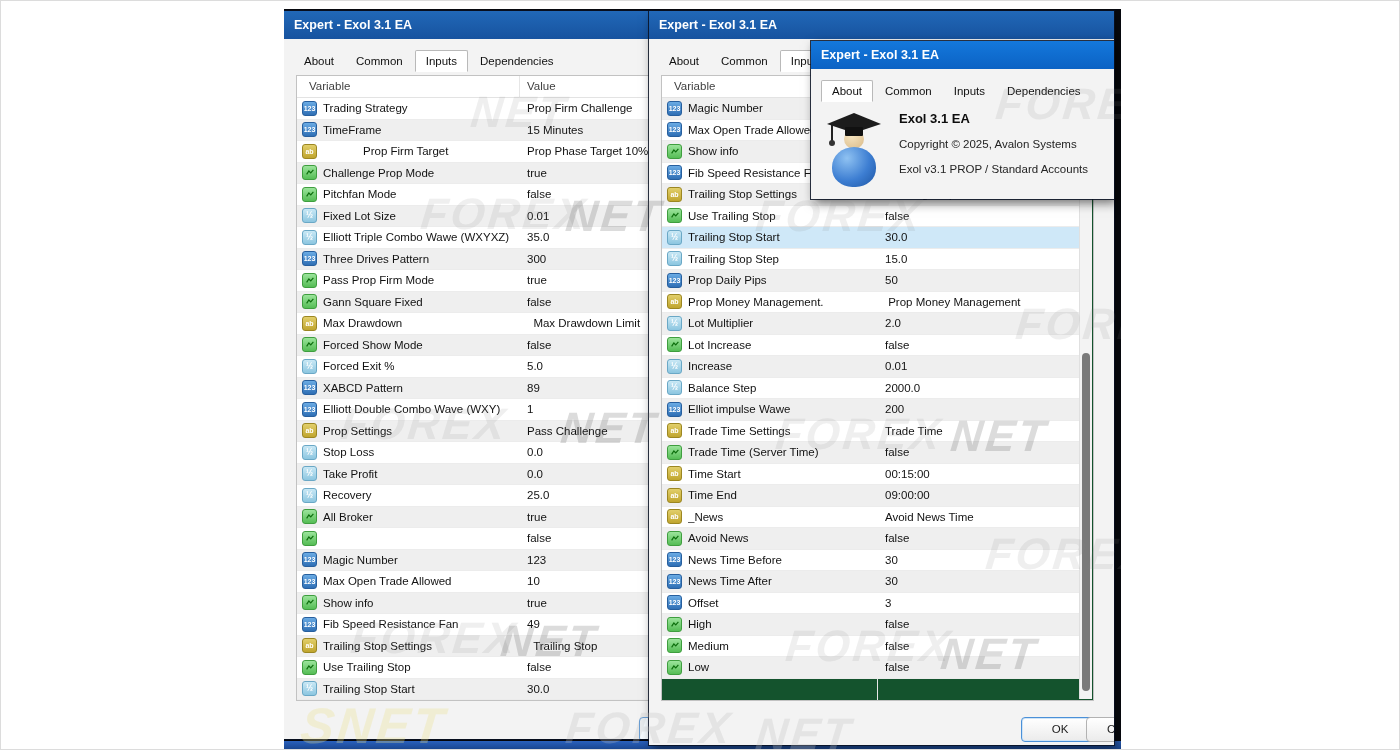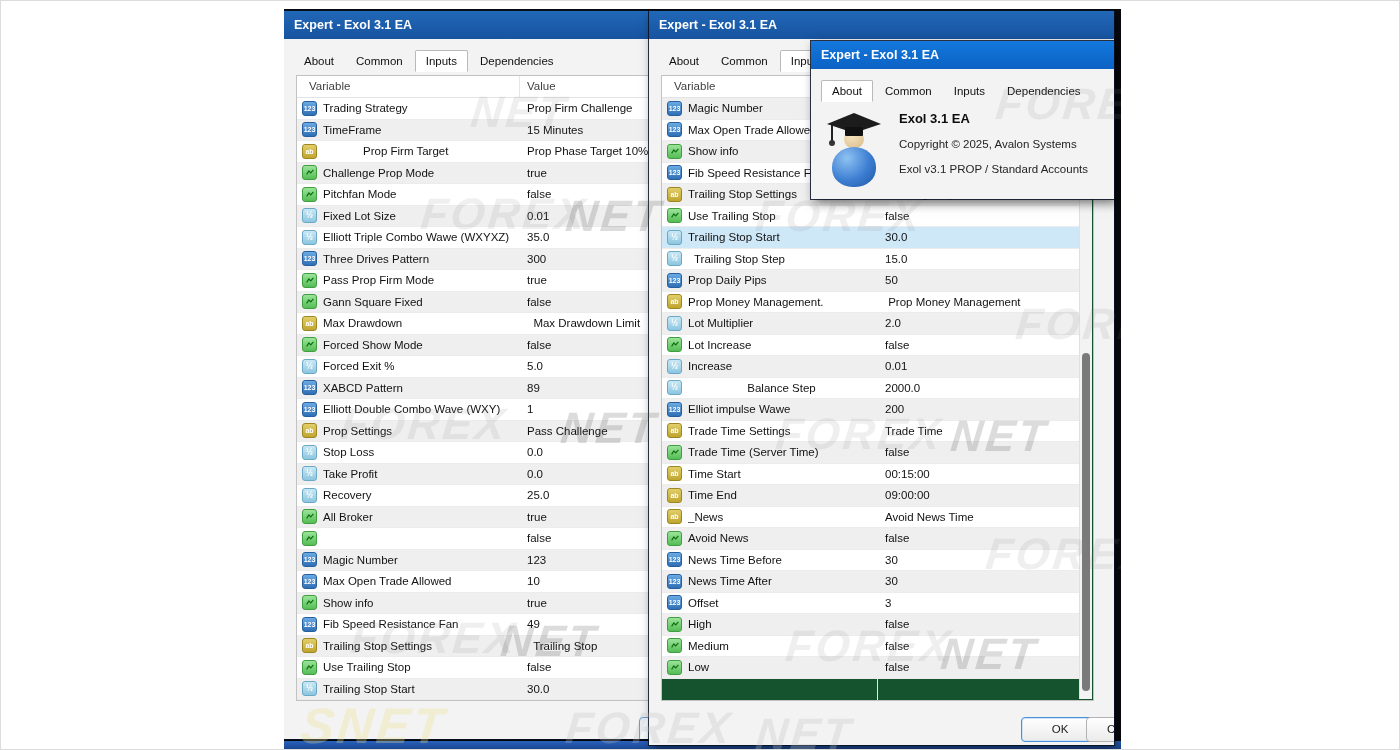--- a/index.html
+++ b/index.html
@@ -332,21 +332,21 @@
               <span class="rlab" style="width: 187px;">Use Trailing Stop</span>
               <span class="rval" style="left: 223px; right: 2px;">false</span>
             </div>
             <div class="trow alt sel">
               <span class="ricon t-dbl">½</span>
               <span class="rlab" style="width: 187px;">Trailing Stop Start</span>
               <span class="rval" style="left: 223px; right: 2px;">30.0</span>
             </div>
             <div class="trow">
               <span class="ricon t-dbl">½</span>
-              <span class="rlab" style="width: 187px; margin-left: 6px;">Trailing Stop Step</span>
+              <span class="rlab" style="width: 187px;">Trailing Stop Step</span>
               <span class="rval" style="left: 223px; right: 2px;">15.0</span>
             </div>
             <div class="trow alt">
               <span class="ricon t-int">123</span>
               <span class="rlab" style="width: 187px;">Prop Daily Pips</span>
               <span class="rval" style="left: 223px; right: 2px;">50</span>
             </div>
             <div class="trow">
               <span class="ricon t-str">ab</span>
               <span class="rlab" style="width: 187px;">Prop Money Management.</span>
@@ -366,21 +366,21 @@
               <span class="rlab" style="width: 187px;">Lot Increase</span>
               <span class="rval" style="left: 223px; right: 2px;">false</span>
             </div>
             <div class="trow alt">
               <span class="ricon t-dbl">½</span>
               <span class="rlab" style="width: 187px;">Increase</span>
               <span class="rval" style="left: 223px; right: 2px;">0.01</span>
             </div>
             <div class="trow">
               <span class="ricon t-dbl">½</span>
-              <span class="rlab" style="width: 187px; text-align: center;">Balance Step</span>
+              <span class="rlab" style="width: 187px;">Balance Step</span>
               <span class="rval" style="left: 223px; right: 2px;">2000.0</span>
             </div>
             <div class="trow alt">
               <span class="ricon t-int">123</span>
               <span class="rlab" style="width: 187px;">Elliot impulse Wawe</span>
               <span class="rval" style="left: 223px; right: 2px;">200</span>
             </div>
             <div class="trow">
               <span class="ricon t-str">ab</span>
               <span class="rlab" style="width: 187px;">Trade Time Settings</span>

